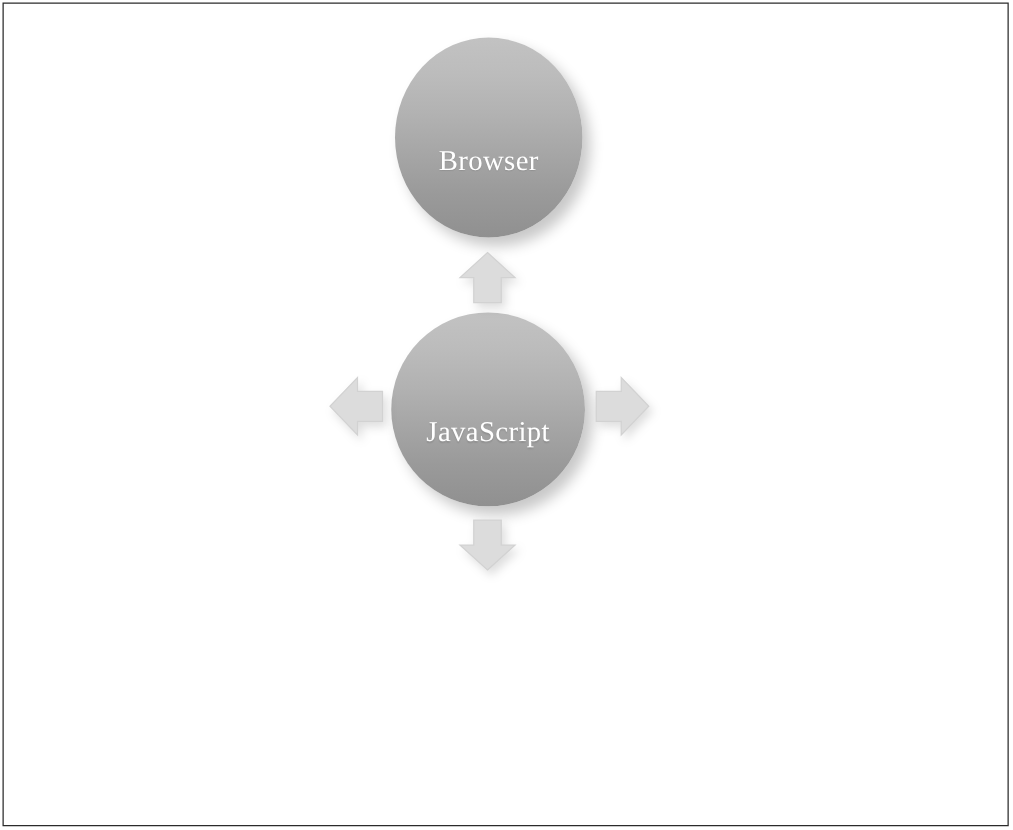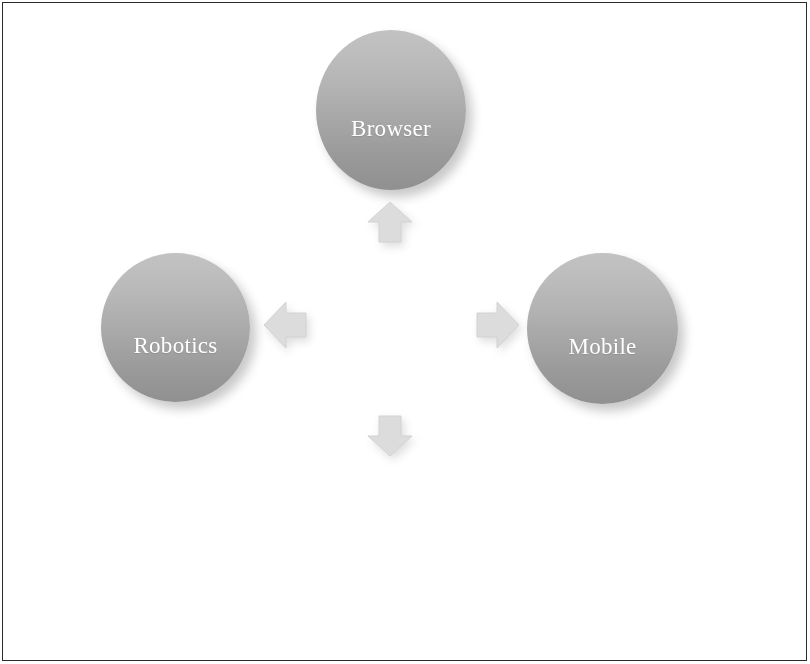--- a/index.html
+++ b/index.html
@@ -98,28 +98,25 @@
 <body>
 
 <div id="canvas">
 
   <div id="page-frame"></div>
 
   <div class="node" id="node-top">
     <span class="node-label">Browser</span>
   </div>
 
-  <div class="node" id="node-left">
-    <span class="node-label">Robotics</span>
+
+  <div class="node" id="node-center">
+    <span class="node-label">JavaScript</span>
   </div>
 
-
-  <div class="node" id="node-right">
-    <span class="node-label">Mobile</span>
-  </div>
 
 
   <div class="arrow" id="arrow-up">
     <svg width="48" height="44" viewBox="0 0 48 44">
       <polygon class="arrow-shape" points="24,2 46,22 35,22 35,42 13,42 13,22 2,22"></polygon>
     </svg>
   </div>
 
   <div class="arrow" id="arrow-down">
     <svg width="48" height="44" viewBox="0 0 48 44">

